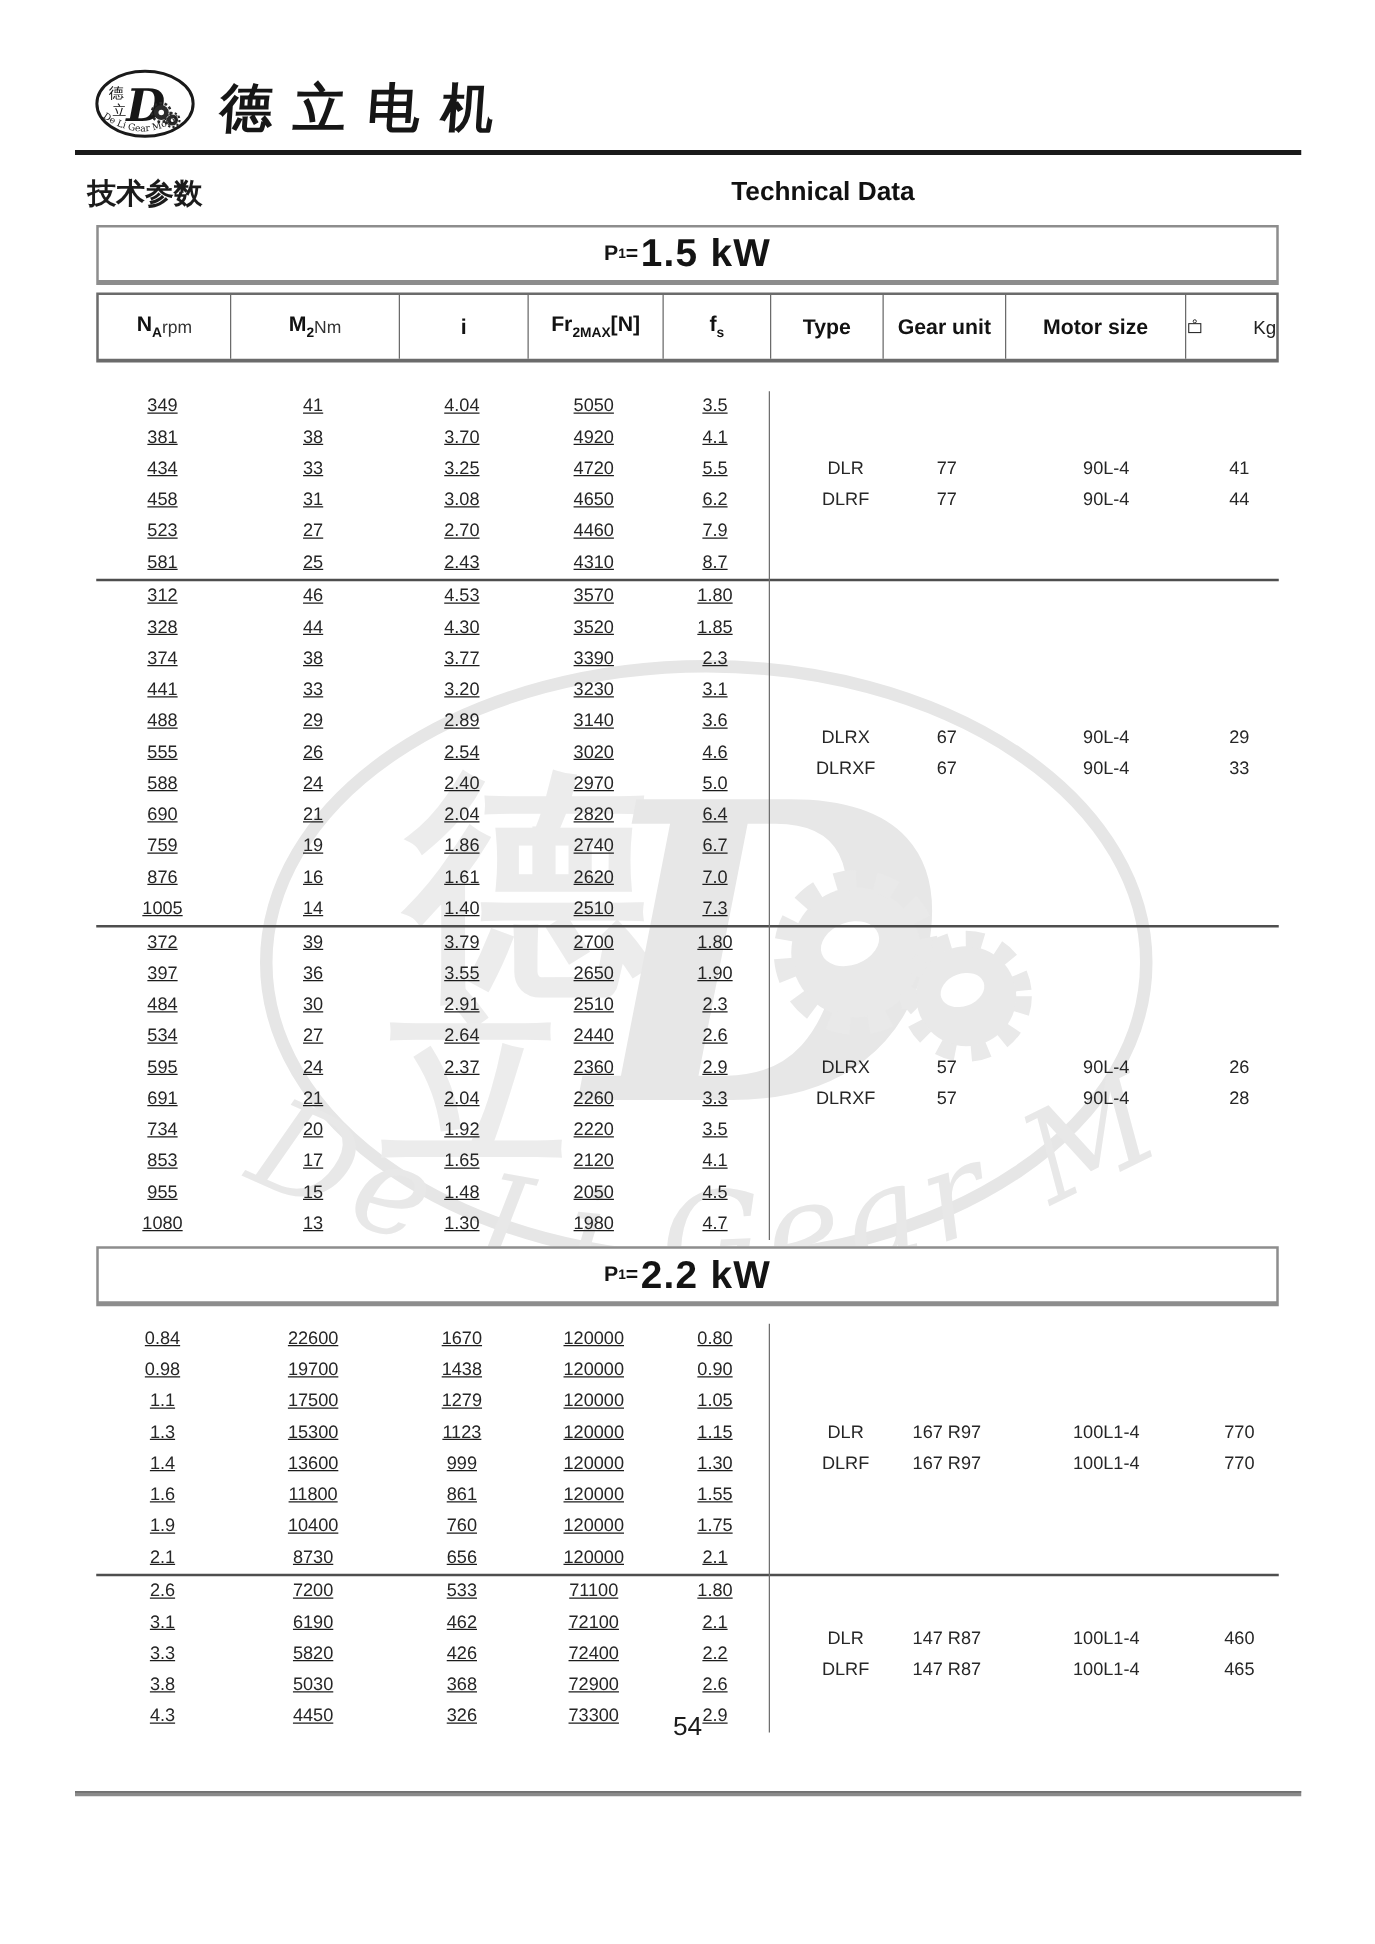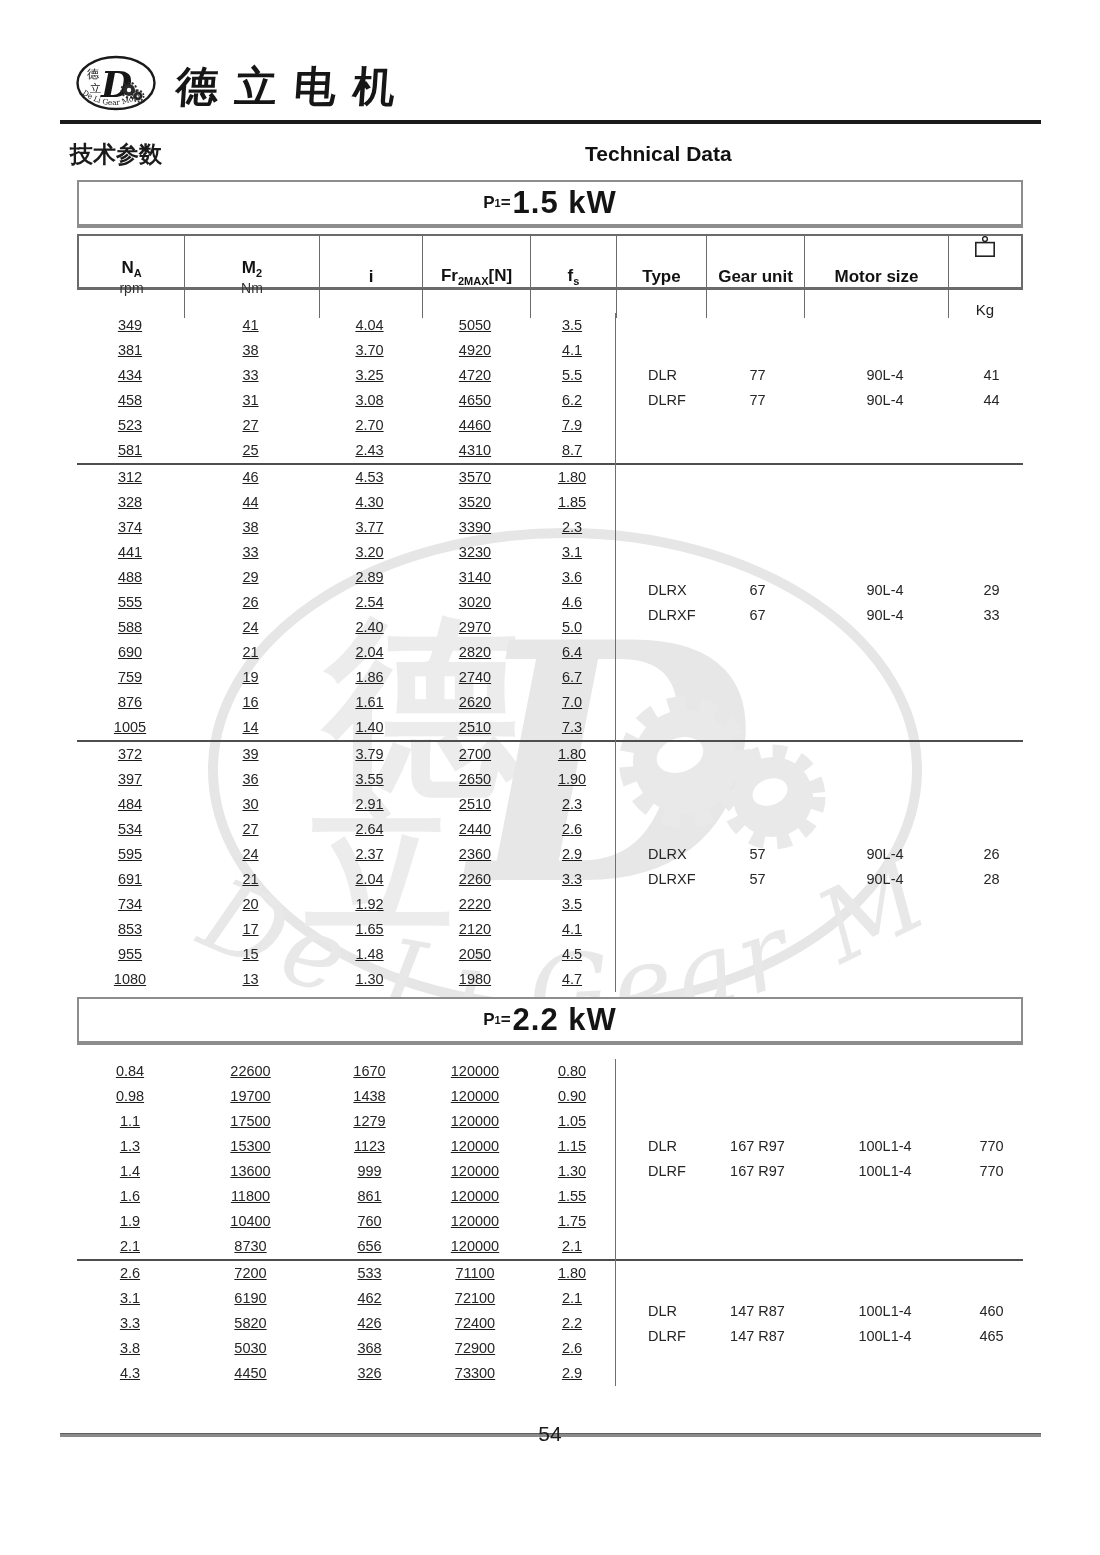--- a/index.html
+++ b/index.html
@@ -22,21 +22,21 @@
   .content{position:absolute;left:77px;top:180px;width:946px;}
 
   .power-banner{height:42px;border:2px solid #8d8d8d;border-bottom-width:4px;background:#fff;
                 display:flex;align-items:center;justify-content:center;color:#141414;}
   .banner-small{font-size:17px;font-weight:bold;}
   .banner-sub{font-size:11px;font-weight:bold;}
   .banner-value{font-size:31px;font-weight:bold;letter-spacing:1px;margin-left:2px;}
 
   .cols-header{margin-top:6px;height:51px;border:2px solid #6b6b6b;border-bottom-width:3px;
                display:grid;grid-template-columns:106px 135px 103px 108px 86px 90px 98px 144px 72px;}
-  .hcell{border-right:1px solid #6b6b6b;display:flex;flex-direction:column;
+  .hcell{border-right:1px solid #6b6b6b;display:flex;flex-direction:row;
          align-items:center;justify-content:center;color:#121212;}
   .hcell:last-child{border-right:none;gap:40px;}
   .hmain{font-size:17px;font-weight:bold;line-height:1.15;}
   .hsub{font-size:11px;font-weight:bold;}
   .hunit{font-size:14px;font-weight:normal;line-height:1.1;margin-top:1px;color:#333;}
   .kg-label{font-size:15px;margin-top:2px;color:#222;}
 
   #banner-slot-1{margin-top:5px;}
   #blocks-slot-0{margin-top:23px;}
   #blocks-slot-1{margin-top:14px;}
@@ -44,27 +44,27 @@
   .blocks{position:relative;}
   .blocks::before{content:"";position:absolute;left:538px;top:0;bottom:0;width:1px;background:#6f6f6f;}
   .block{position:relative;text-decoration:underline;}
   .block-sep{border-top:2px solid #4e4e4e;height:0;}
   .drow{display:grid;grid-template-columns:106px 135px 103px 108px 86px;height:25px;line-height:25px;}
   .dcell{text-align:center;font-size:14.5px;color:#262626;}
   .type-panel{position:absolute;left:538px;top:0;height:100%;width:408px;
               display:flex;flex-direction:column;justify-content:center;}
   .trow{display:grid;grid-template-columns:90px 105px 150px 63px;height:25px;line-height:25px;
         font-size:14.5px;color:#262626;}
-  .t0{padding-left:33px;text-align:left;}
+  .t0{padding-left:33px;text-align:center;}
   .t1,.t2,.t3{text-align:center;}
 
   
   .footer-rule{position:absolute;left:60px;top:1433px;width:981px;height:4px;background:#8a8a8a;
                border-top:1px solid #606060;box-sizing:border-box;}
-  .page-number{position:absolute;top:1422px;left:0;width:100%;text-align:center;
+  .page-number{position:absolute;top:1370px;left:0;width:100%;text-align:center;
                font-size:21px;color:#1c1c1c;}
 </style>
 </head>
 <body>
 
 <div class="page">
 
   <svg class="watermark" viewBox="0 0 1100 1555" aria-hidden="true">
     <ellipse cx="565" cy="770" rx="352" ry="237" fill="none" stroke="#e6e6e6" stroke-width="10"></ellipse>
     <text x="325" y="775" font-size="195" fill="#ececec" font-family="DejaVu Serif,serif" font-weight="bold">德</text>

